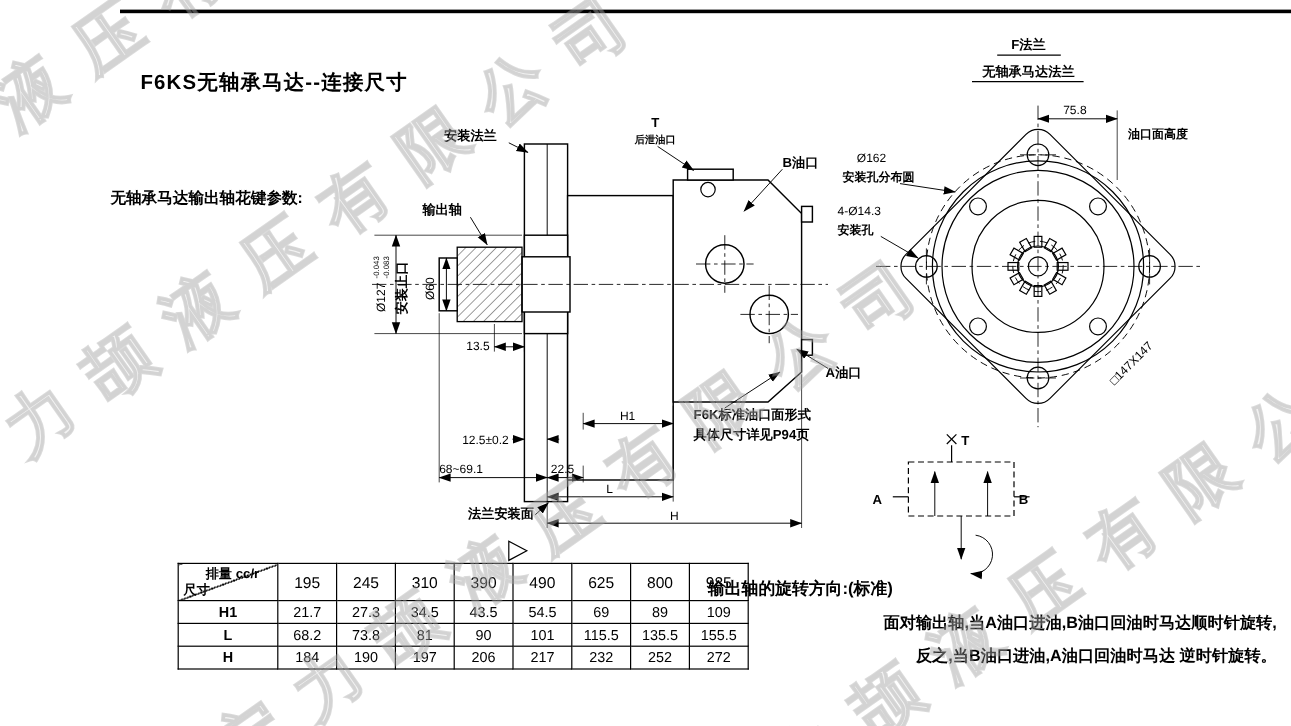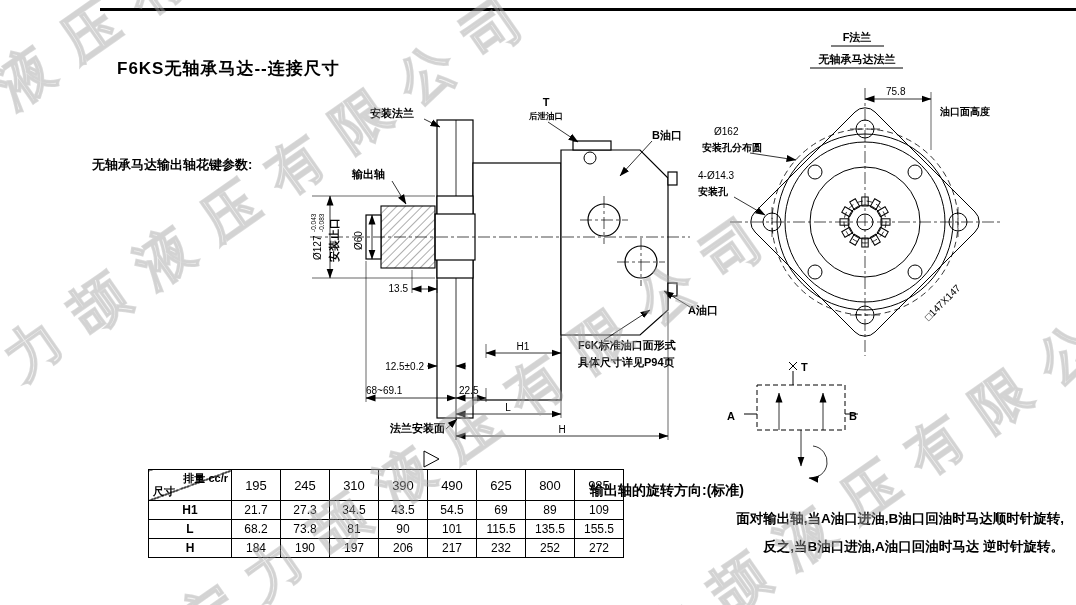--- a/index.html
+++ b/index.html
@@ -21,21 +21,21 @@
   .spline-table td.val{width:44px;text-align:center;}
 
   
   .disp-table{position:absolute;left:148px;top:469px;border-collapse:collapse;font-size:12px;z-index:2;}
   .disp-table td{border:1px solid #000;text-align:center;padding:0 2px;}
   .disp-table tr.hdr td{height:30px;font-size:13px;}
   .disp-table tr.datarow td{height:18px;}
   .disp-table td.datacol{width:44px;}
   .disp-table td.corner{position:relative;width:82px;padding:0;
       background:linear-gradient(to bottom right,transparent calc(50% - 0.6px),#000 calc(50% - 0.6px),#000 calc(50% + 0.6px),transparent calc(50% + 0.6px));}
-  .corner-top{position:absolute;top:1px;right:3px;font-size:11px;font-weight:bold;margin-left:17px;}
+  .corner-top{position:absolute;top:1px;right:15px;font-size:11px;font-weight:bold;margin-left:17px;}
   .corner-bottom{position:absolute;bottom:1px;left:4px;font-size:11px;font-weight:bold;}
   .disp-table td.rowlbl{font-weight:bold;}
 
   
   .rotation-note{position:absolute;left:578px;top:470px;width:486px;z-index:2;}
   .rotation-note .l1{font-size:14px;font-weight:bold;margin:12px 0 10px 12px;}
   .rotation-note .l2,.rotation-note .l3{font-size:13.5px;font-weight:bold;margin:0 0 10px 0;text-align:right;}
 
   
   .drawing{position:absolute;left:0;top:0;z-index:1;}

